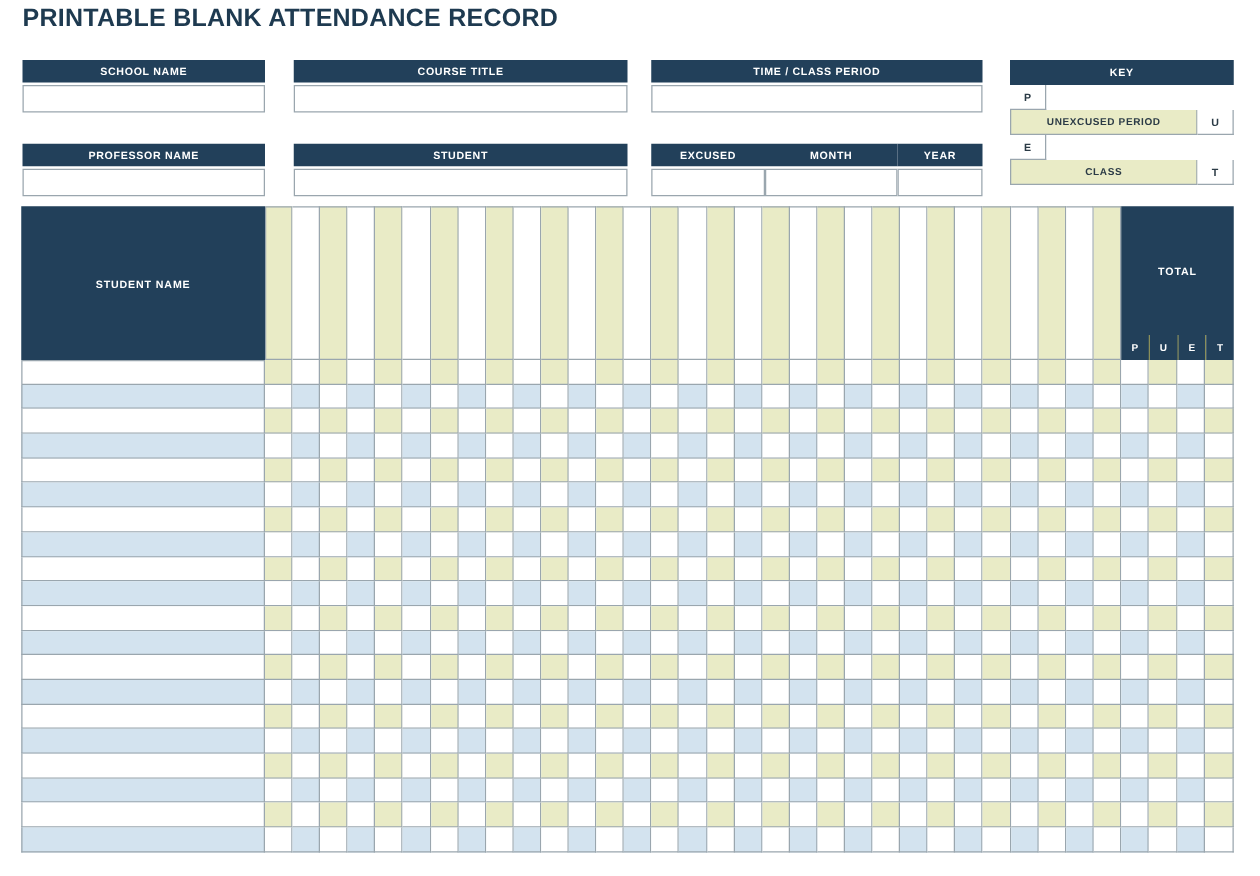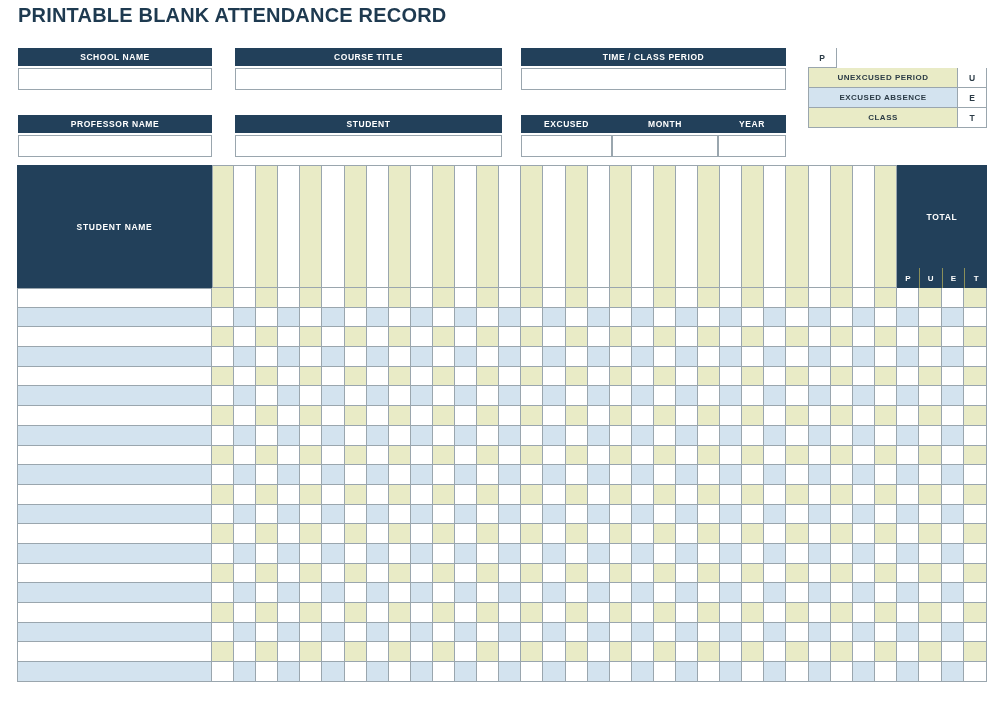--- a/index.html
+++ b/index.html
@@ -153,30 +153,30 @@
 <div class="hdr-bar" style="left:521px; top:115px; width:91px;">EXCUSED</div>
 <div class="hdr-input" style="left:521px; top:135px; width:91px;"></div>
 
 <div class="hdr-bar" style="left:612px; top:115px; width:106px;">MONTH</div>
 <div class="hdr-input" style="left:612px; top:135px; width:106px;"></div>
 
 <div class="hdr-bar" style="left:718px; top:115px; width:68px;">YEAR</div>
 <div class="hdr-input" style="left:718px; top:135px; width:68px;"></div>
 
 <div id="key-table">
+  <div id="key-title">KEY</div>
   <div id="key-rows">
       <div class="key-row">
         <div class="key-code">P</div>
       </div>
       <div class="key-row">
         <div class="key-label tint-yellow">UNEXCUSED PERIOD</div>
         <div class="key-code">U</div>
       </div>
       <div class="key-row">
-        <div class="key-label tint-blue">EXCUSED ABSENCE</div>
         <div class="key-code">E</div>
       </div>
       <div class="key-row">
         <div class="key-label tint-yellow">CLASS</div>
         <div class="key-code">T</div>
       </div>
     </div>
 </div>
 
 <div id="grid-wrap">

